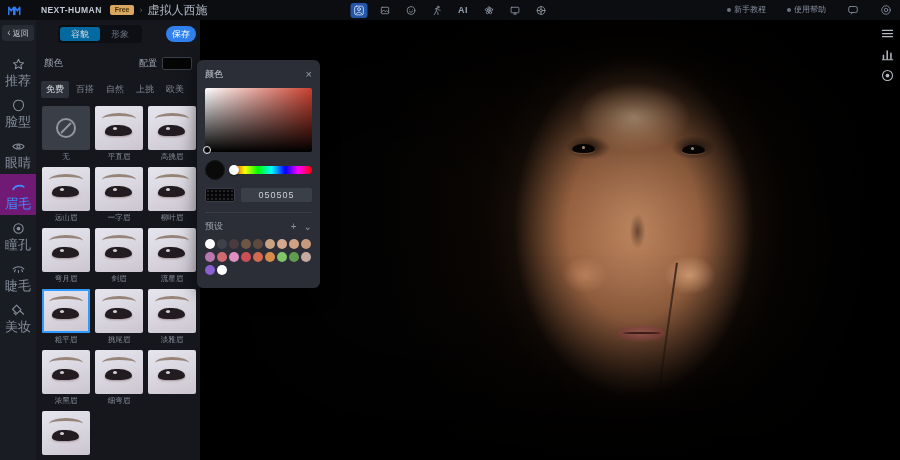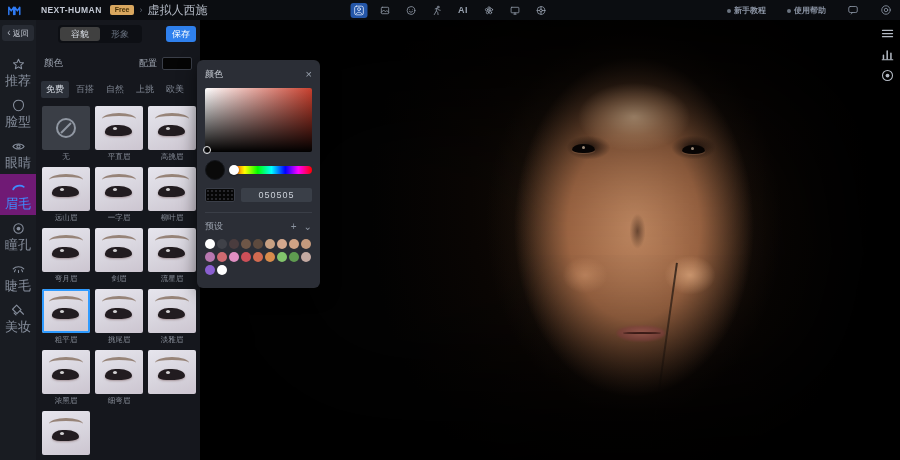--- a/index.html
+++ b/index.html
@@ -19,21 +19,21 @@
   .badge{margin-left:8px;background:#d9a75f;color:#4a3408;font-size:7px;font-weight:bold;
     padding:1px 5px;border-radius:2px;line-height:1.2;}
   .crumb-sep{margin:0 5px;color:#5b626e;font-size:9px;}
   .crumb{color:#aeb4bf;font-size:12px;}
   .tools{position:absolute;left:50%;transform:translateX(-50%);display:flex;gap:9px;align-items:center;}
   .tool{width:17px;height:15px;border-radius:3px;color:#97a0ae;display:flex;align-items:center;
     justify-content:center;cursor:pointer;}
   .tool .icon{width:11px;height:11px;}
   .tool.active{background:#2456a8;color:#e4edff;}
   .tool.ai-text{font-size:9px;font-weight:bold;letter-spacing:.5px;}
-  .tb-right{margin-left:auto;display:flex;align-items:flex-end;gap:21px;font-weight:bold;}
+  .tb-right{margin-left:auto;display:flex;align-items:flex-start;gap:21px;}
   .tb-link{display:flex;align-items:center;gap:3px;color:#8a93a3;font-size:8px;cursor:pointer;}
   .tb-link .dot{width:4px;height:4px;border-radius:50%;background:#6b7380;}
   .tb-icon{width:12px;height:12px;color:#8a93a3;cursor:pointer;}
 
   
   .sidebar{position:absolute;left:0;top:20px;width:36px;height:440px;background:#191c22;z-index:20;}
   .back-btn{margin:5px 2px 10px;height:16px;background:#272b33;border-radius:3px;display:flex;
     align-items:center;justify-content:center;gap:2px;color:#c6cbd4;font-size:8px;cursor:pointer;}
   .back-arrow{font-size:10px;line-height:1;color:#aab0bb;}
   .side-item{height:41px;display:flex;flex-direction:column;align-items:center;justify-content:center;
@@ -42,22 +42,22 @@
   .side-item .lbl{font-size:13px;line-height:1;}
   .side-item.active{color:#3f8cff;background:#701a75;}
 
   
   .panel{position:absolute;left:36px;top:20px;width:164px;height:440px;background:#15171d;
     overflow:hidden;z-index:10;}
   .subbar{height:28px;display:flex;align-items:center;padding:0 4px 0 22px;}
   .seg{background:#0d0f14;border-radius:4px;padding:2px;display:flex;}
   .seg-tab{width:40px;height:14px;border-radius:3px;font-size:9px;color:#67707e;display:flex;
     align-items:center;justify-content:center;cursor:pointer;}
-  .seg-tab.active{background:#404040;color:#d0d5dd;}
-  .save-btn{margin-left:auto;width:30px;height:16px;background:#2f80ed;border-radius:3px;color:#fff;
+  .seg-tab.active{background:#0369a1;color:#d0d5dd;}
+  .save-btn{margin-left:auto;width:30px;height:16px;background:#2f80ed;border-radius:8px;color:#fff;
     font-size:9px;display:flex;align-items:center;justify-content:center;cursor:pointer;}
   .color-row{margin:9px 8px 0;display:flex;align-items:center;}
   .color-title{font-size:9.5px;color:#9aa1ad;}
   .color-right{margin-left:auto;display:flex;align-items:center;gap:5px;}
   .config-lbl{font-size:9px;color:#9aa1ad;padding-left:12px;}
   .color-swatch{width:30px;height:13px;border-radius:2px;border:1px solid #3a3e48;cursor:pointer;}
   .cat-tabs{margin:11px 5px 0;display:flex;gap:2px;}
   .cat-tab{padding:2px 5px;font-size:9px;color:#7c838f;border-radius:2px;cursor:pointer;white-space:nowrap;}
   .cat-tab.active{background:#2b3039;color:#d5dae2;}
   .grid{margin:8px 4px 0 6px;display:grid;grid-template-columns:repeat(3,48px);column-gap:5px;row-gap:6px;}

